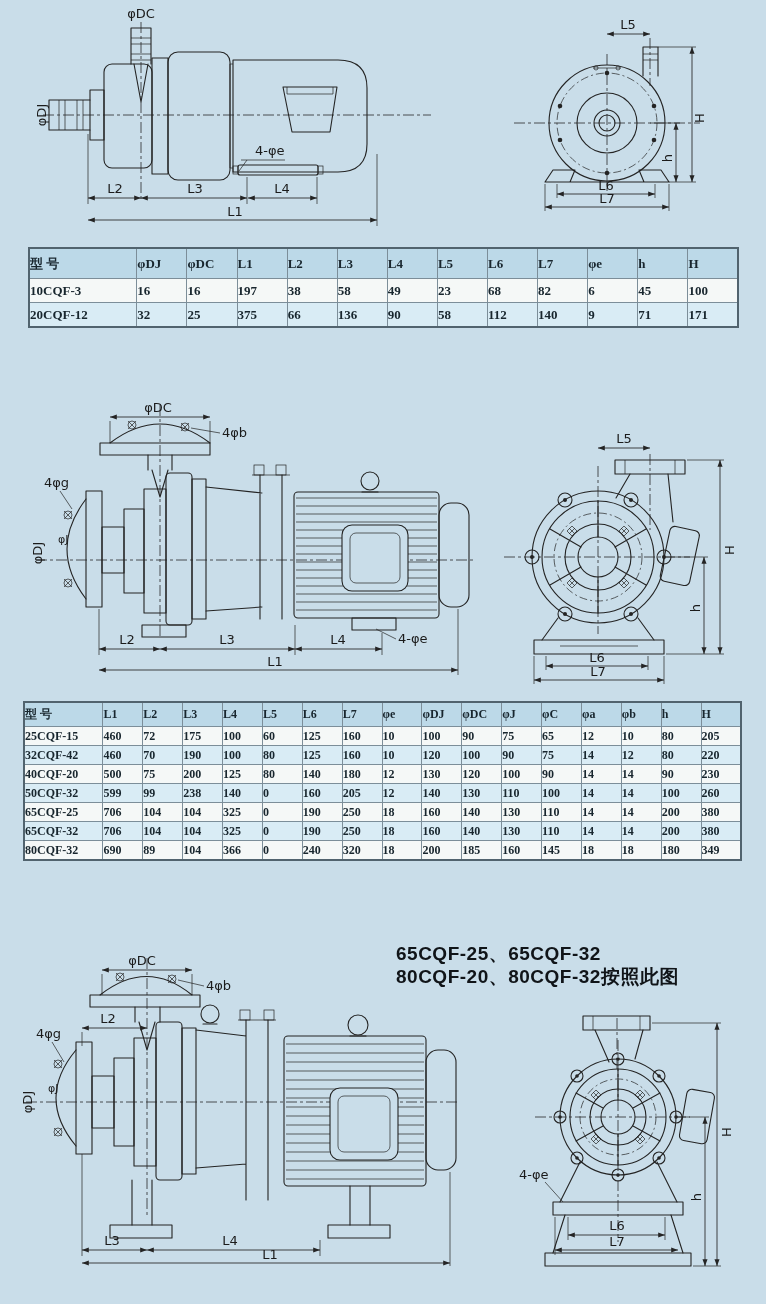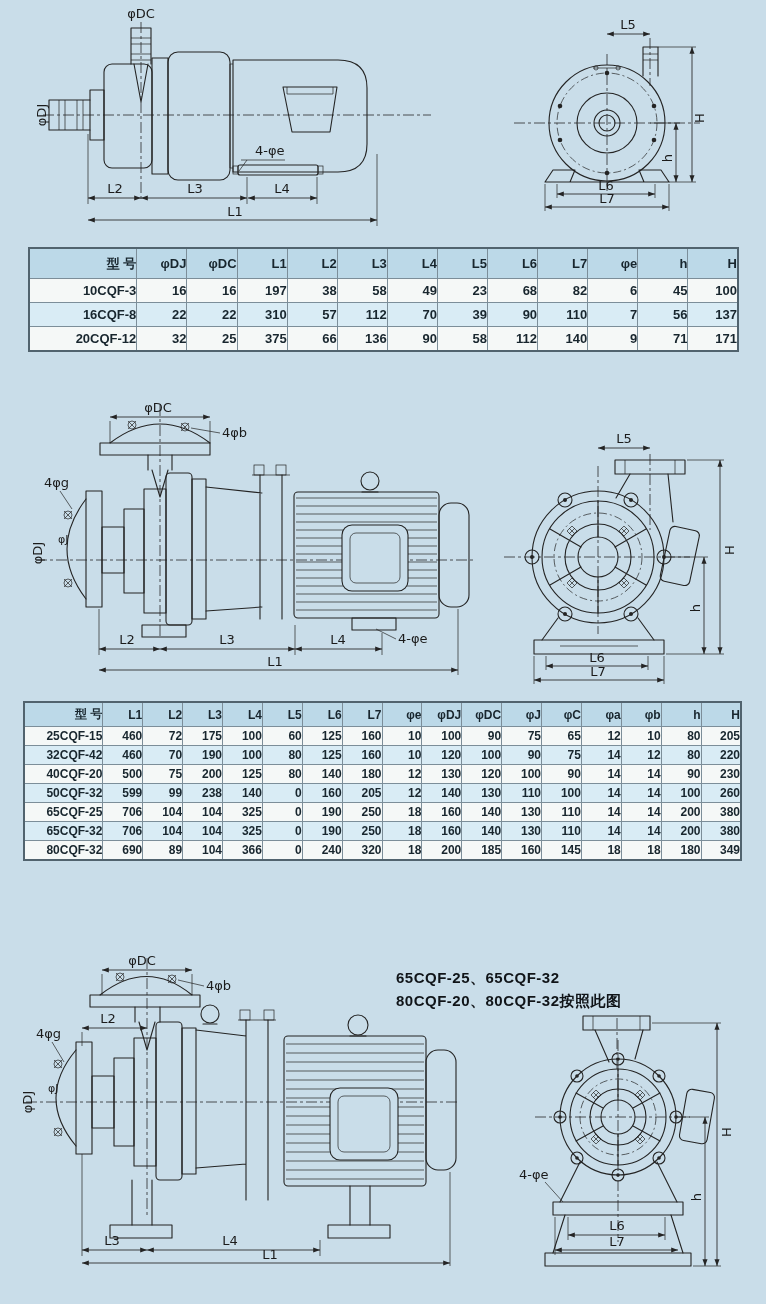--- a/index.html
+++ b/index.html
@@ -1,44 +1,44 @@
 <!DOCTYPE html>
 <html><head>
 <meta charset="utf-8">
 <style>
   html,body{margin:0;padding:0;background:#9eb6c4;}
   .page{position:relative;width:766px;height:1304px;background:#c9dde9;overflow:hidden;
         font-family:"Liberation Sans",sans-serif;}
   
   table.dim{position:absolute;border-collapse:collapse;table-layout:fixed;
             background:#f5f8f7;border:2px solid #51636e;
-            font-family:Liberation Sans, sans-serif;font-weight:bold;color:#18262e;
-            text-align:right;padding-left:44px;}
+            font-family:Liberation Serif, serif;font-weight:bold;color:#18262e;
+            text-align:left;padding-left:44px;}
   table.dim th,table.dim td{border:1px solid #7c8e99;padding:0;overflow:hidden;white-space:nowrap;}
   table.dim th{background:#bcd9e8;}
   table.dim tbody tr:nth-child(even) td{background:#d9ecf5;}
   table.t1{left:28px;top:247px;width:711px;font-size:13px;}
   .t1 th{height:29px;} .t1 td{height:23px;}
   .t1 th:first-child{width:15%;}
   table.t2{left:23px;top:701px;width:719px;font-size:12px;}
   .t2 th{height:23px;} .t2 td{height:18px;}
   .t2 th:first-child{width:10.8%;}
   
   svg{position:absolute;overflow:visible;}
   .ln{stroke:#242424;stroke-width:1.1;fill:none;stroke-linecap:round;stroke-linejoin:round;}
   .thin{stroke:#242424;stroke-width:0.7;fill:none;}
   .cl{stroke:#2a2a2a;stroke-width:0.8;fill:none;stroke-dasharray:11 3 3 3;}
   .dim-l{stroke:#242424;stroke-width:0.85;fill:none;}
   .dl{font-family:"DejaVu Sans",sans-serif;font-size:13px;fill:#1b1b1b;}
   .dls{font-family:"DejaVu Sans",sans-serif;font-size:11px;fill:#1b1b1b;}
   .bgfill{fill:#c9dde9;stroke:#242424;stroke-width:1.1;}
   .dot{fill:#242424;stroke:none;}
   
-  .note{position:absolute;left:396px;top:942px;font-size:15px;font-weight:bold;
-        color:#101418;line-height:23px;letter-spacing:0.5px;margin-top:24px;}
+  .note{position:absolute;left:396px;top:942px;font-size:19px;font-weight:bold;
+        color:#101418;line-height:23px;letter-spacing:0.5px;}
 </style>
 </head>
 <body>
 
 <div class="page">
 
   <svg style="left:35px;top:2px" width="405" height="233" viewBox="0 0 405 233">
     <defs>
       <marker id="ar1" markerWidth="9" markerHeight="7" refX="8" refY="3" orient="auto-start-reverse">
         <path d="M0,0 L8,3 L0,6 Z" fill="#242424"></path>
@@ -154,35 +154,20 @@
           <td>197</td>
           <td>38</td>
           <td>58</td>
           <td>49</td>
           <td>23</td>
           <td>68</td>
           <td>82</td>
           <td>6</td>
           <td>45</td>
           <td>100</td>
-        </tr>
-        <tr>
-          <td>16CQF-8</td>
-          <td>22</td>
-          <td>22</td>
-          <td>310</td>
-          <td>57</td>
-          <td>112</td>
-          <td>70</td>
-          <td>39</td>
-          <td>90</td>
-          <td>110</td>
-          <td>7</td>
-          <td>56</td>
-          <td>137</td>
         </tr>
         <tr>
           <td>20CQF-12</td>
           <td>32</td>
           <td>25</td>
           <td>375</td>
           <td>66</td>
           <td>136</td>
           <td>90</td>
           <td>58</td>

